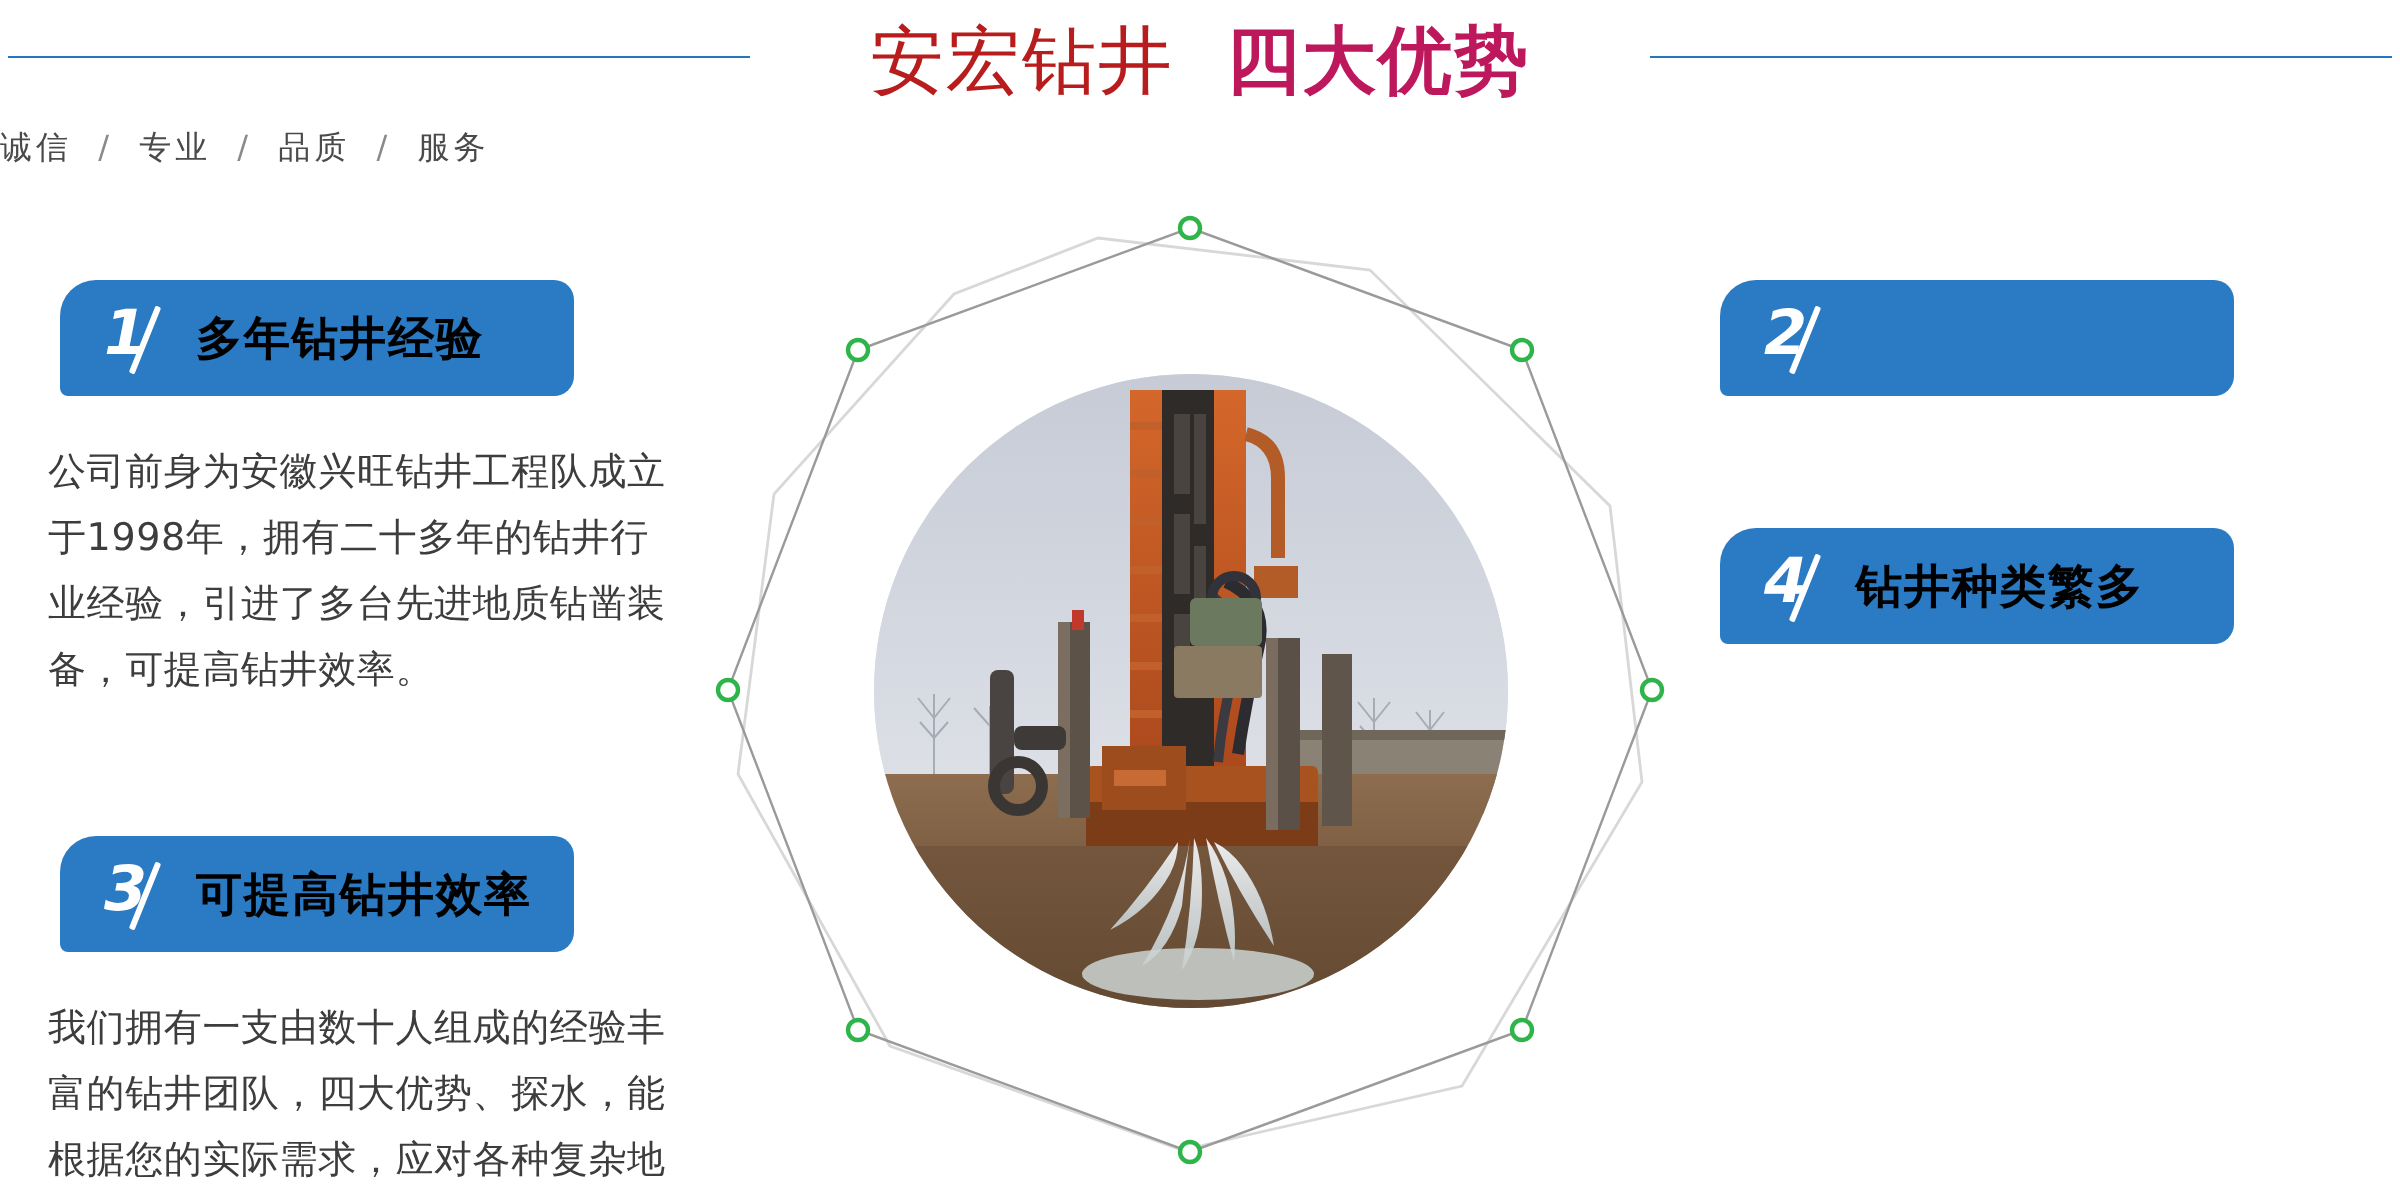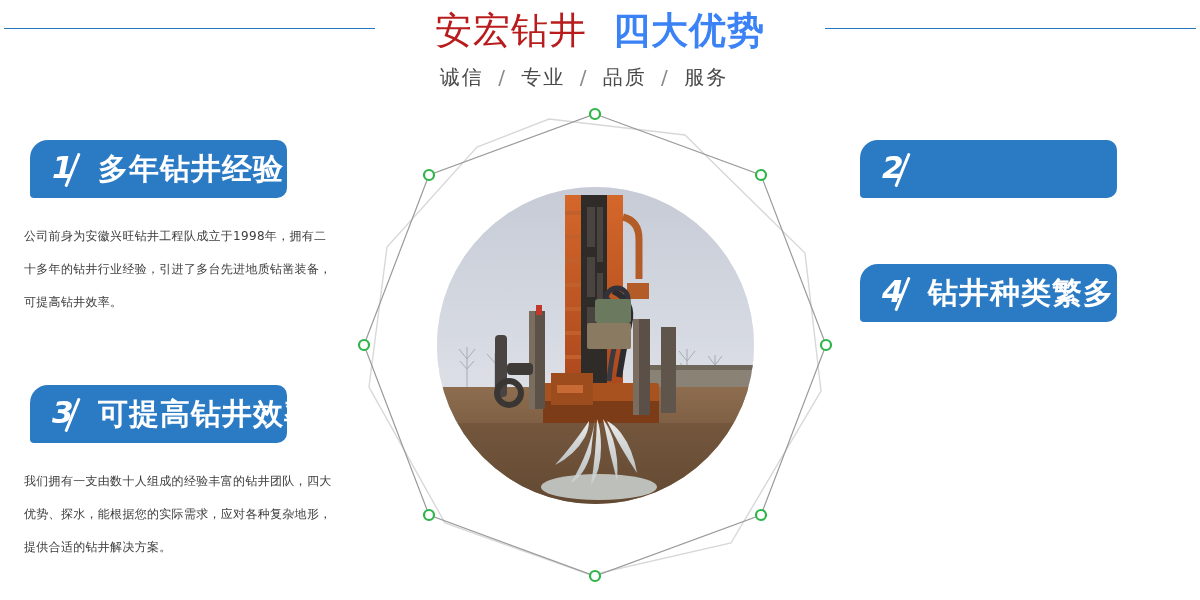--- a/index.html
+++ b/index.html
@@ -23,28 +23,28 @@
     position:absolute;left:0;top:12px;width:1200px;
     text-align:center;white-space:nowrap;
     line-height:1;
   }
   .title-dark{
     font-size:37px;font-weight:400;color:#b91c1c;
     letter-spacing:1px;
     font-family:"DejaVu Sans","Liberation Sans",sans-serif;
   }
   .title-blue{
-    font-size:37px;font-weight:700;color:#3b82f6;
+    font-size:37px;font-weight:700;color:#be185d;
     letter-spacing:1px;margin-left:26px;
     font-family:"DejaVu Sans","Liberation Sans",sans-serif;
   }
   .subtitle{
     position:absolute;left:0;top:64px;width:1168px;
-    text-align:center;white-space:nowrap;
-    font-size:20px;color:#4a4a4a;letter-spacing:2px;
+    text-align:left;white-space:nowrap;
+    font-size:16px;color:#4a4a4a;letter-spacing:2px;
     font-family:"DejaVu Sans","Liberation Sans",sans-serif;
   }
   .subtitle .sep{color:#8a8a8a;margin:0 6px;}
 
   
   .col{position:absolute;top:140px;width:340px;}
   .col-left{left:0;}
   .col-right{left:840px;}
 
   .feature{position:relative;}
@@ -73,28 +73,28 @@
     color:#ffffff;line-height:40px;
     font-family:"DejaVu Sans","Liberation Sans",sans-serif;
   }
   .num-badge .slash{
     position:absolute;left:19px;top:3px;
     width:3px;height:36px;background:#ffffff;
     transform:rotate(22deg);transform-origin:center;
     border-radius:1px;
   }
   .banner-title{
-    font-size:30px;font-weight:700;color:#ffffff;
+    font-size:23px;font-weight:700;color:#000000;
     letter-spacing:1px;white-space:nowrap;
     font-family:Liberation Sans, sans-serif;
   }
 
   .feature-body{
     margin-top:22px;
-    font-size:12px;line-height:33px;color:#3d3d3d;
+    font-size:19px;line-height:33px;color:#3d3d3d;
     font-family:"DejaVu Sans","Liberation Sans",sans-serif;
     letter-spacing:0.3px;
   }
   .col-left .feature-body{margin-left:24px;width:312px;}
   .col-right .feature-body{margin-left:20px;width:322px;}
 
   
   .center{
     position:absolute;left:355px;top:105px;
     width:480px;height:480px;

